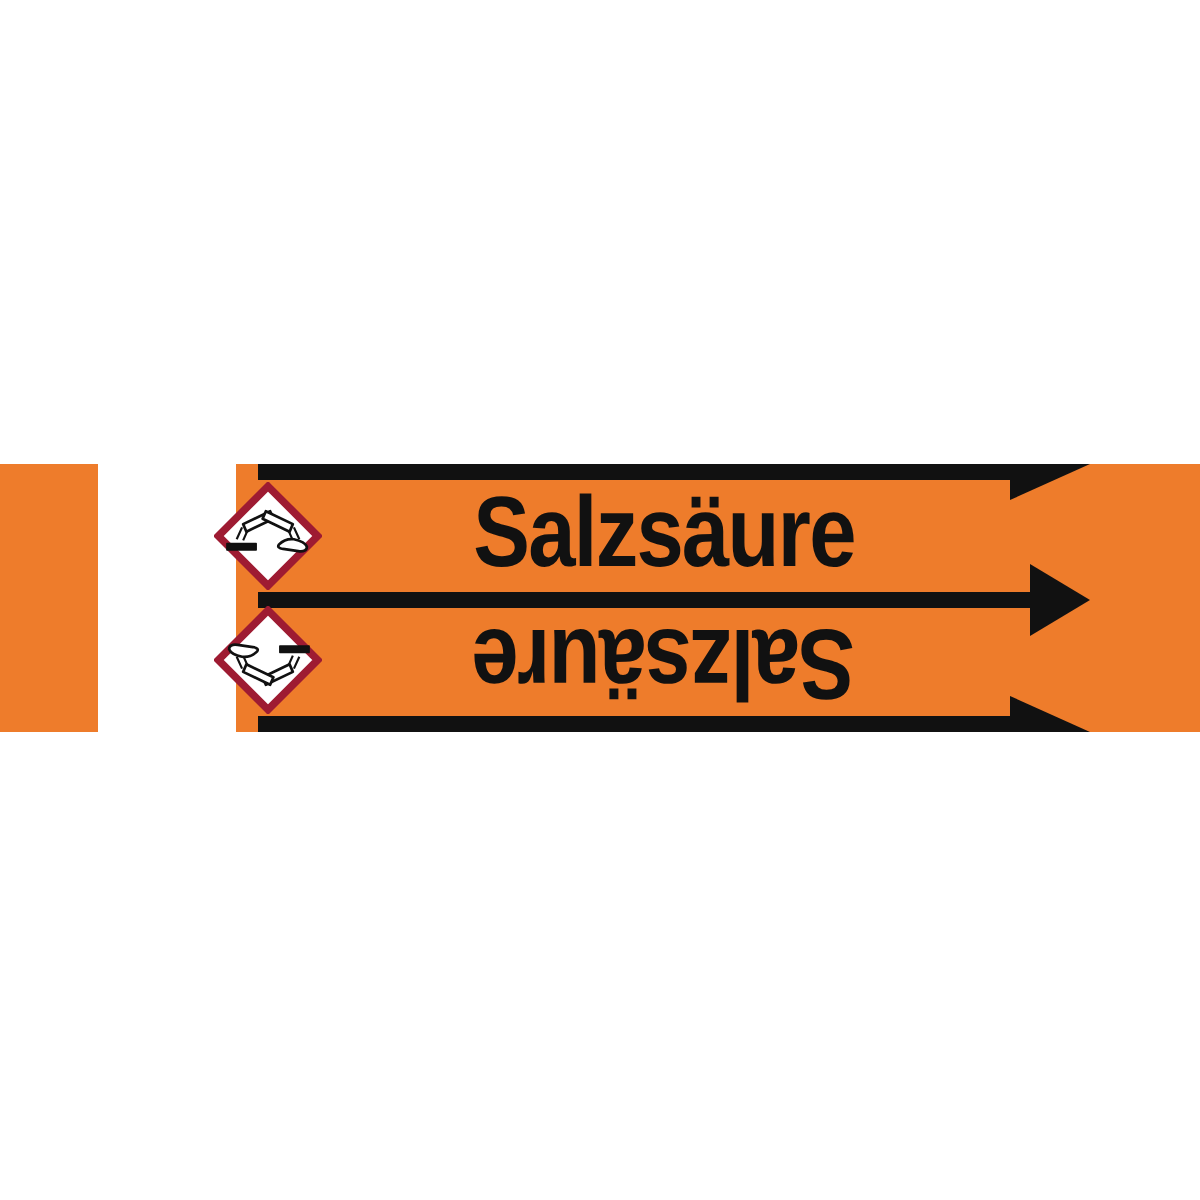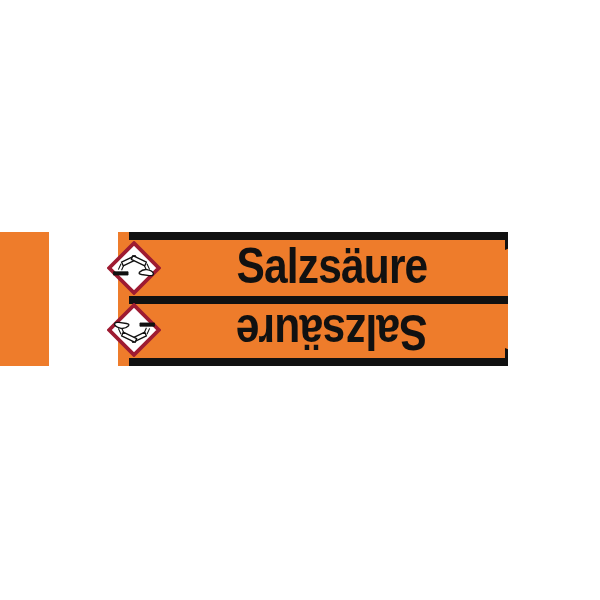--- a/index.html
+++ b/index.html
@@ -1,21 +1,21 @@
 <!DOCTYPE html>
 <html><head>
 <meta charset="utf-8">
 <style>
   html,body{margin:0;padding:0;}
   body{
     width:600px;height:600px;background:#ffffff;position:relative;overflow:hidden;
     font-family:"Liberation Sans", sans-serif;
   }
   .band{
-    position:absolute;left:0;top:232px;width:508px;height:134px;
+    position:absolute;left:0;top:232px;width:600px;height:134px;
     background:#EE7C2B;overflow:hidden;
   }
   .white-strip{
     position:absolute;left:49px;top:0;width:69px;height:134px;background:#ffffff;
   }
   .picto{
     position:absolute;width:54px;height:54px;left:58px;
   }
   .picto.top{top:9px;}
   .picto.bottom{top:71px;transform:rotate(180deg);}

